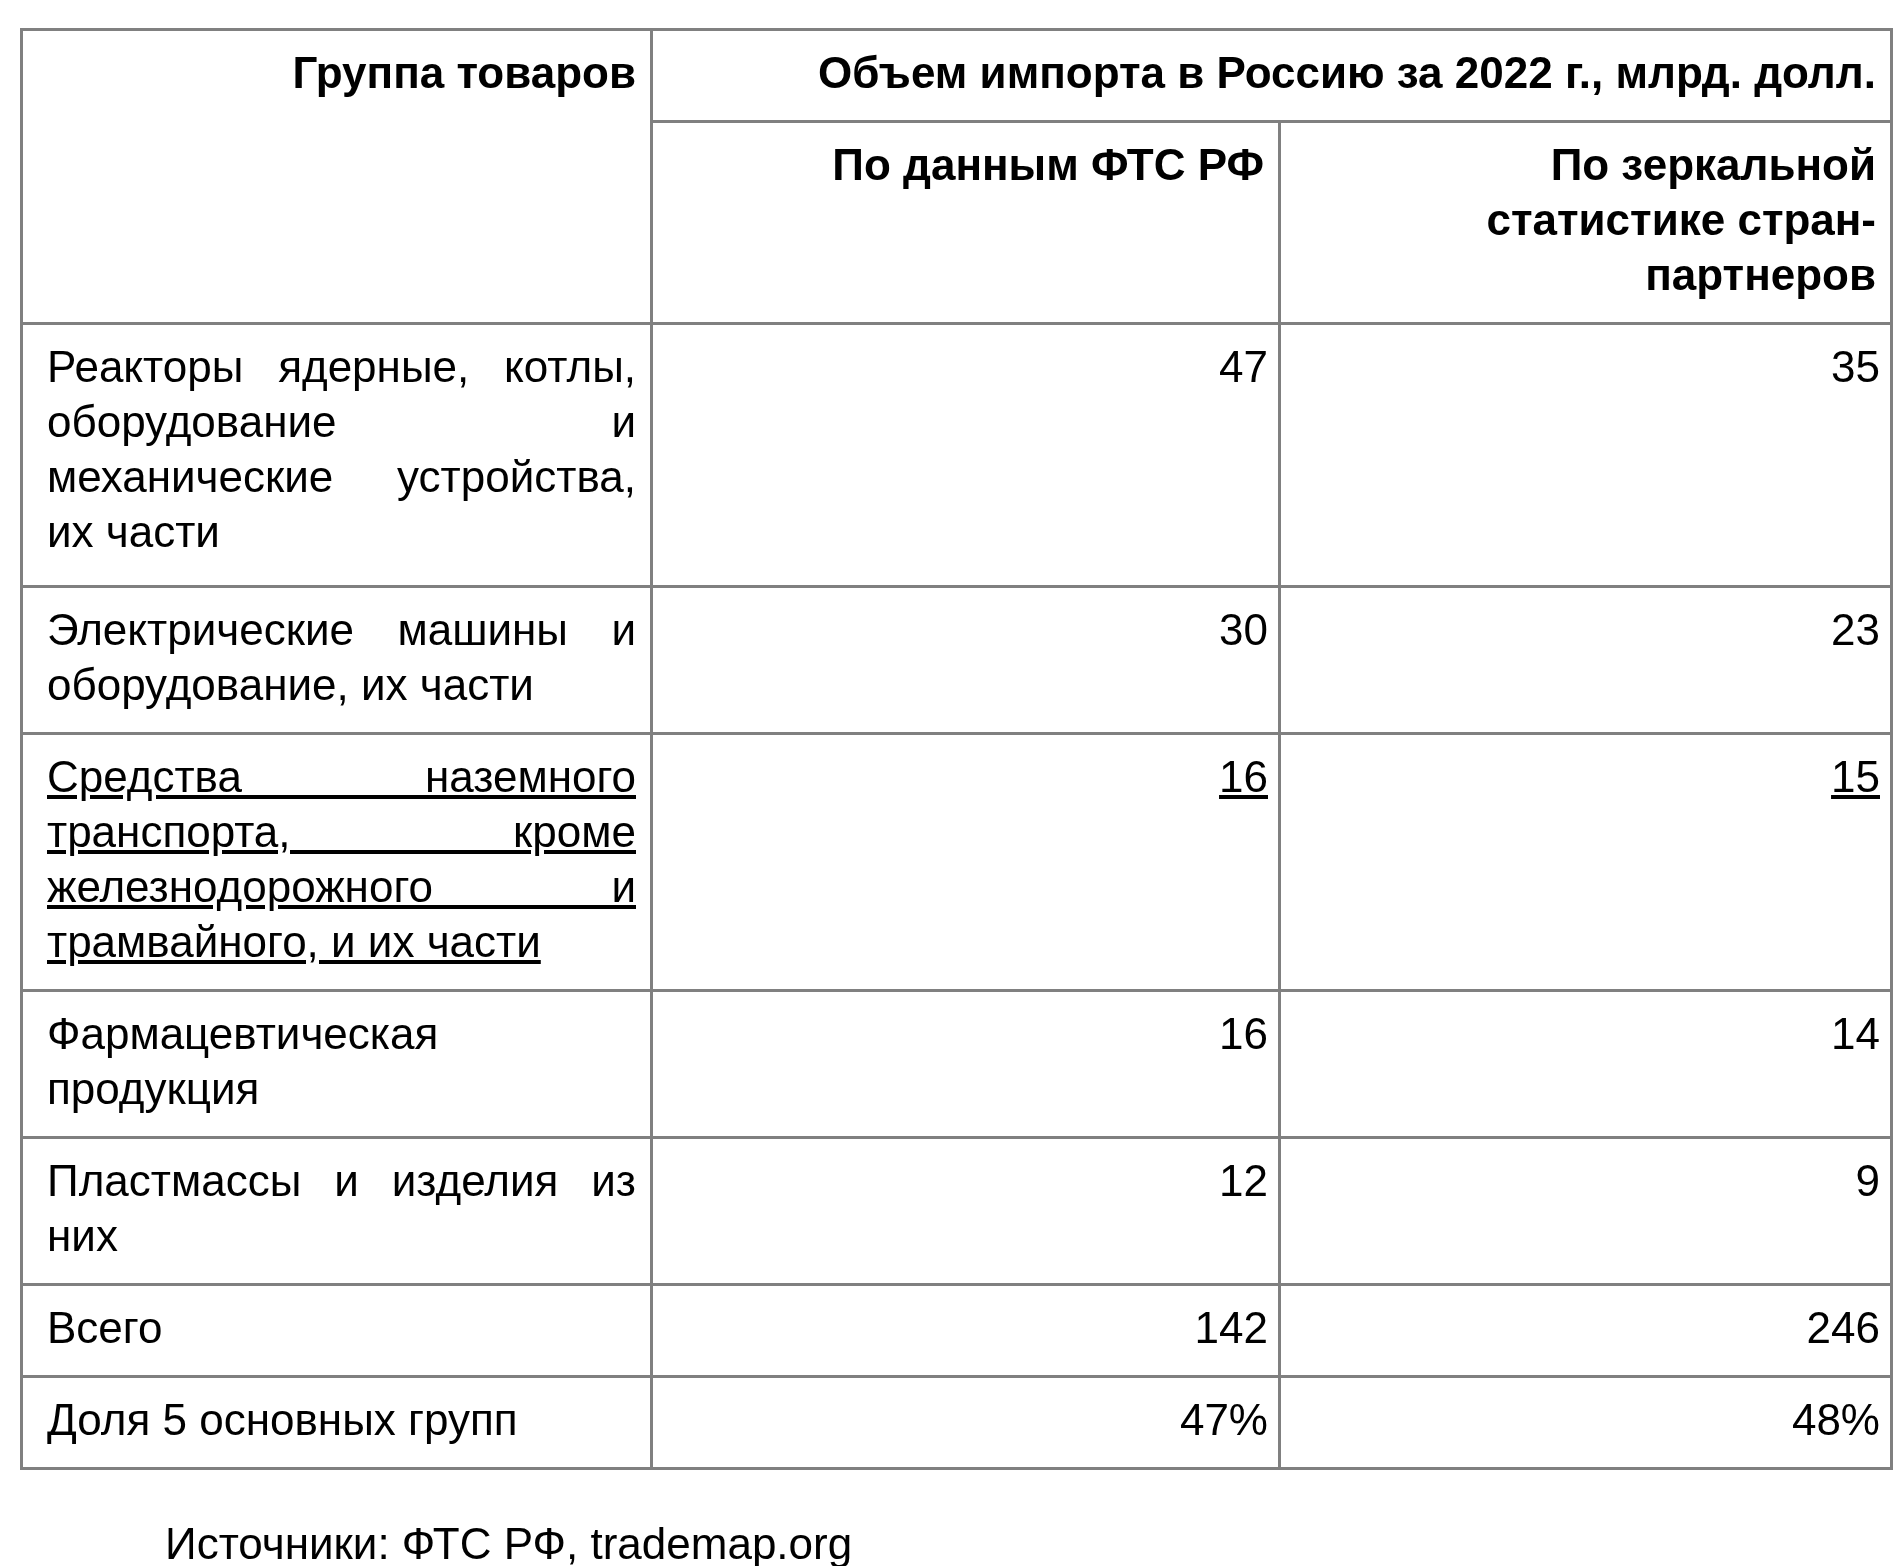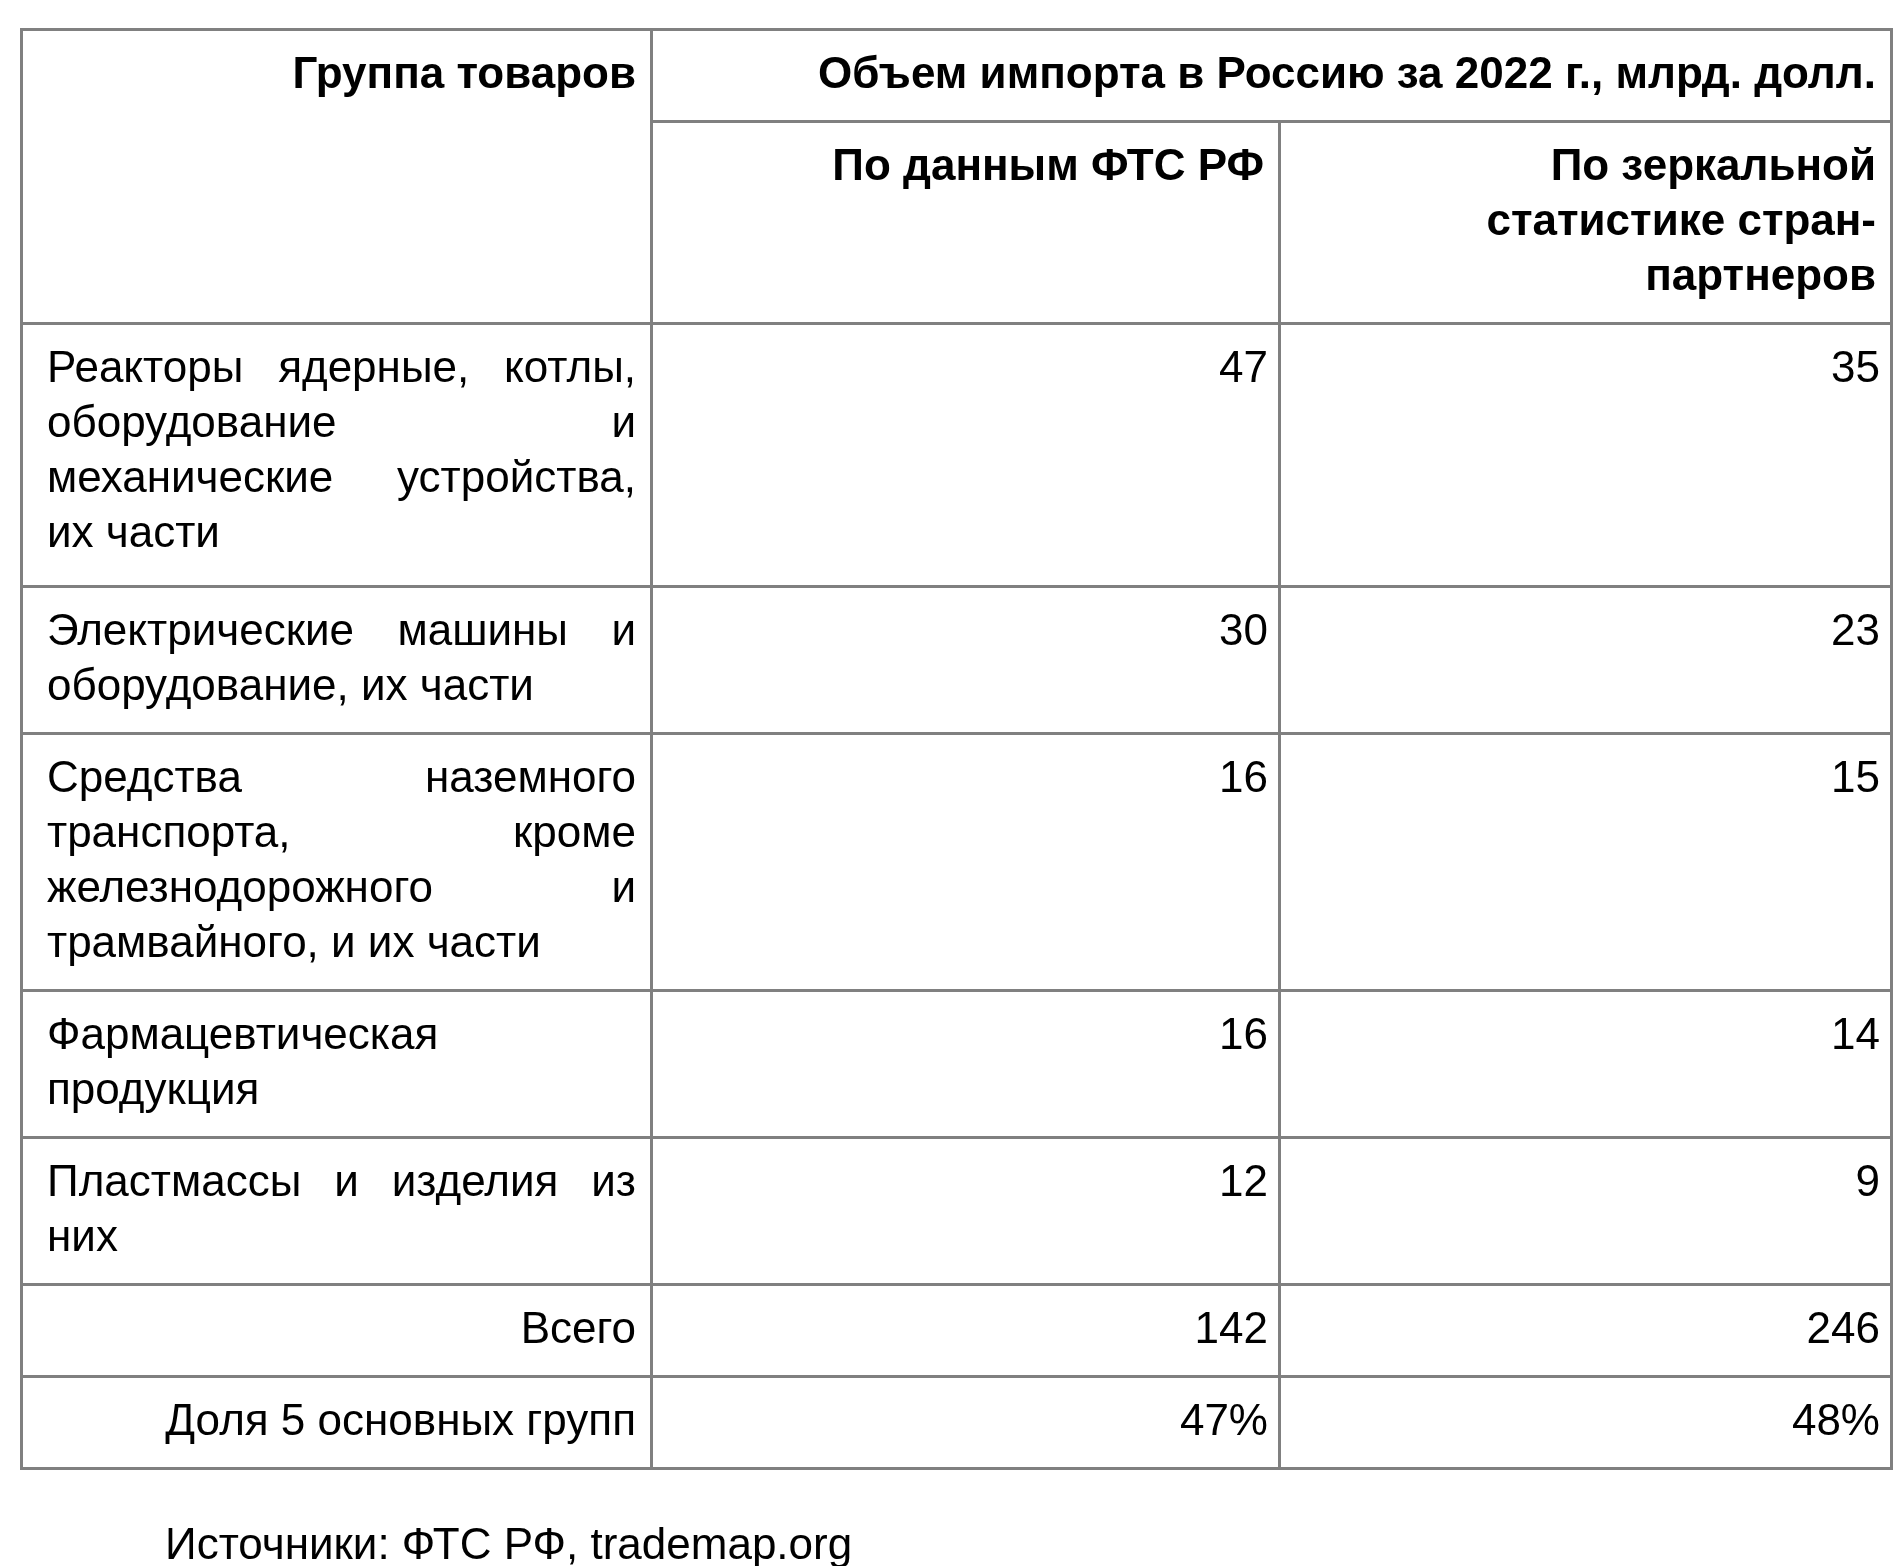--- a/index.html
+++ b/index.html
@@ -33,36 +33,36 @@
     line-height: 1.25;
     padding: 14px 14px 20px 24px;
     box-sizing: border-box;
     overflow: hidden;
   }
   .data-table th {
     font-weight: bold;
     text-align: right;
   }
   td.cell-label {
-    text-align: right;
+    text-align: left;
   }
   td.cell-label.justified {
     text-align: justify;
     text-justify: inter-character;
   }
   td.cell-num {
     text-align: right;
     padding-left: 10px;
     padding-right: 10px;
   }
   tr.hdr-top    { height: 87px; }
   tr.hdr-sub    { height: 202px; }
   tr.row-0 { height: 263px; }
   tr.row-1 { height: 137px; }
-  tr.row-2 { height: 256px; }
+  tr.row-2 { height: 256px; text-decoration: underline; }
   tr.row-3 { height: 145px; }
   tr.row-4 { height: 147px; }
   tr.row-5 { height: 85px; }
   tr.row-6 { height: 92px; margin-top: 29px; }
   .source-note {
     margin: 46px 0 0 145px;
     font-size: 44px;
     line-height: 1.25;
   }
 </style>

